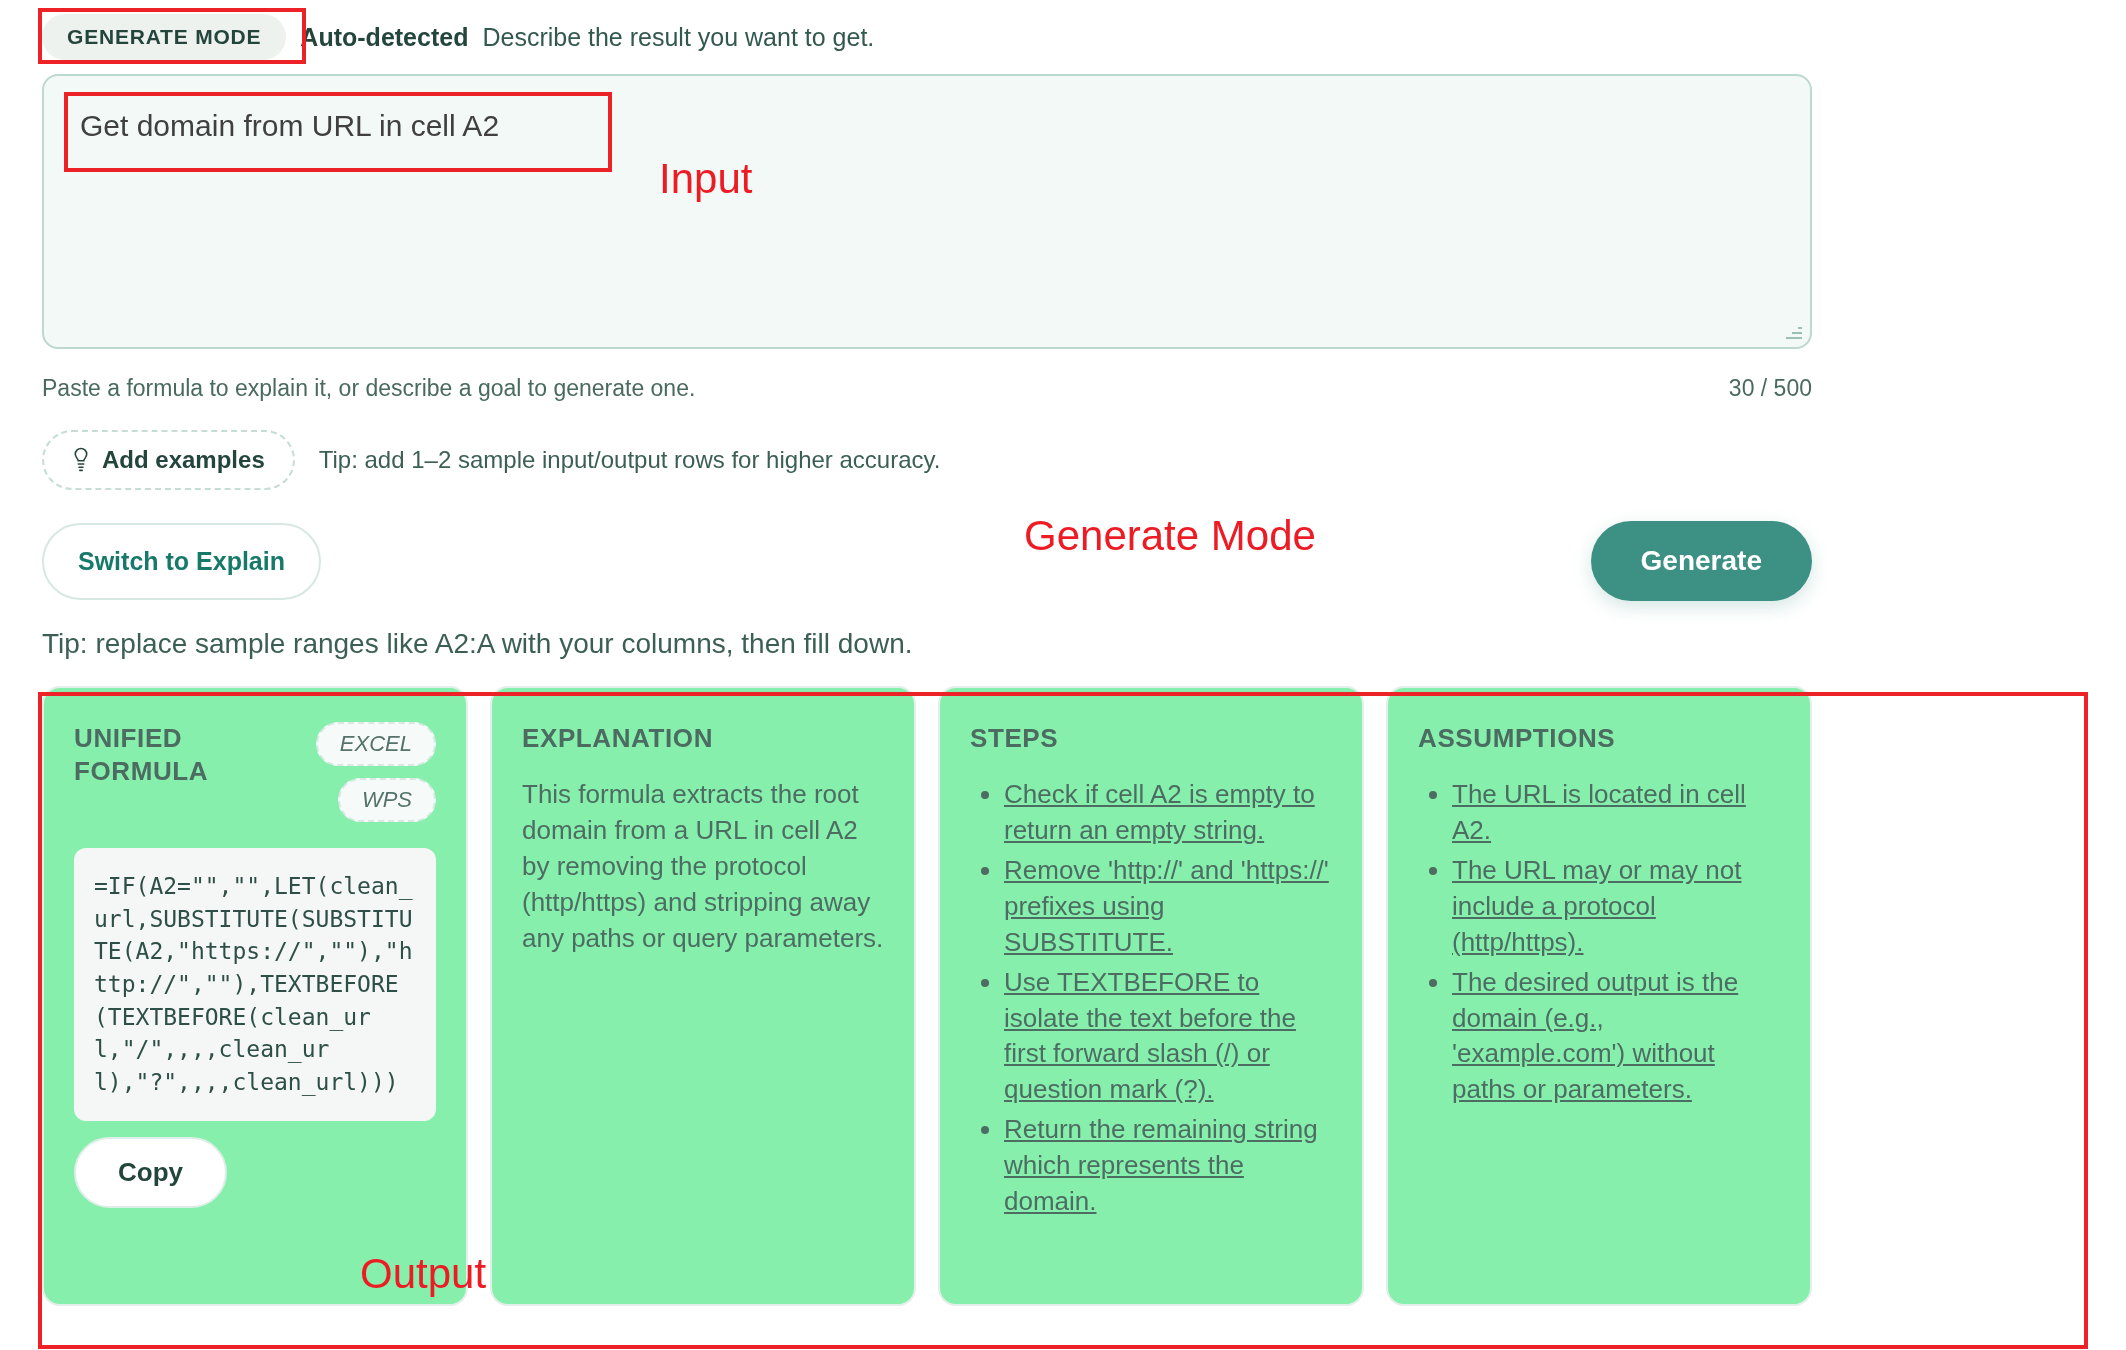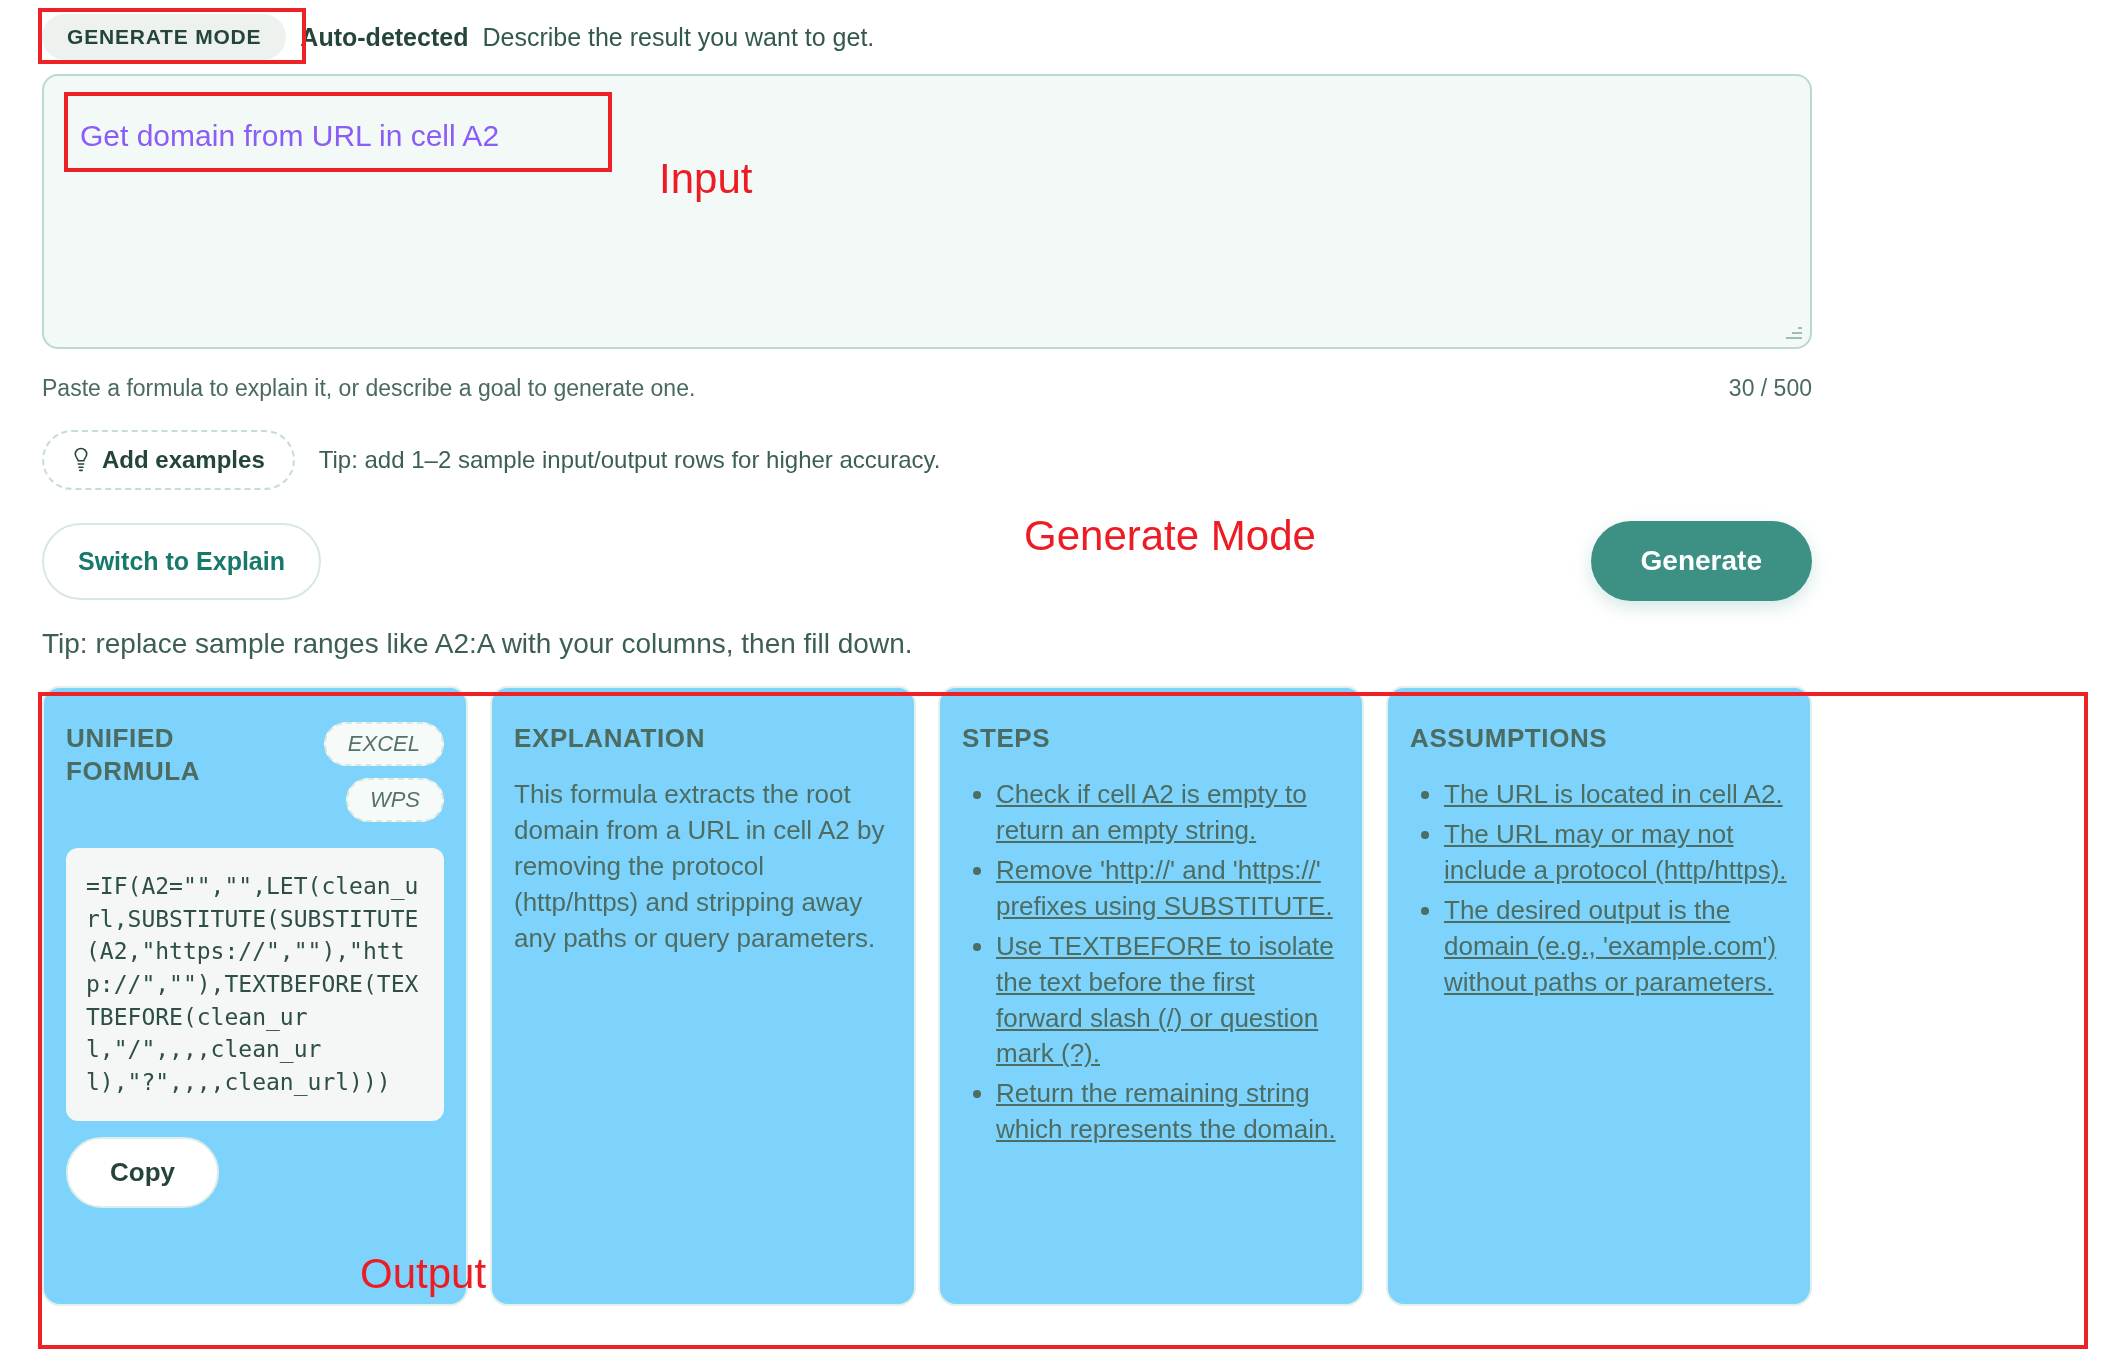--- a/index.html
+++ b/index.html
@@ -47,23 +47,23 @@
   }
 
   
   .input-wrap { position: relative; margin-top: 18px; }
   .prompt-box {
     width: 100%;
     height: 275px;
     background: #f2f9f6;
     border: 2px solid #bcd9ce;
     border-radius: 16px;
-    padding: 40px 36px;
+    padding: 30px 36px;
     font-size: 30px;
-    color: #8b5cf6;
+    color: #404040;
     font-family: "Liberation Sans", sans-serif;
     resize: none;
     outline: none;
     line-height: 1.35;
   }
   .resize-grip {
     position: absolute;
     right: 10px; bottom: 12px;
     width: 18px; height: 18px;
     pointer-events: none;
@@ -141,22 +141,22 @@
   
   .cards {
     display: grid;
     grid-template-columns: repeat(4, 1fr);
     gap: 22px;
     margin-top: 26px;
   }
   .card {
     border: 2px solid #e2efea;
     border-radius: 18px;
-    background: #7dd3fc;
-    padding: 34px 22px;
+    background: #86efac;
+    padding: 34px 30px;
     min-height: 620px;
   }
   .card-head {
     display: flex; align-items: flex-start; justify-content: space-between;
     gap: 10px;
   }
   .card-title {
     font-size: 26px;
     font-weight: 700;
     letter-spacing: 0.6px;

